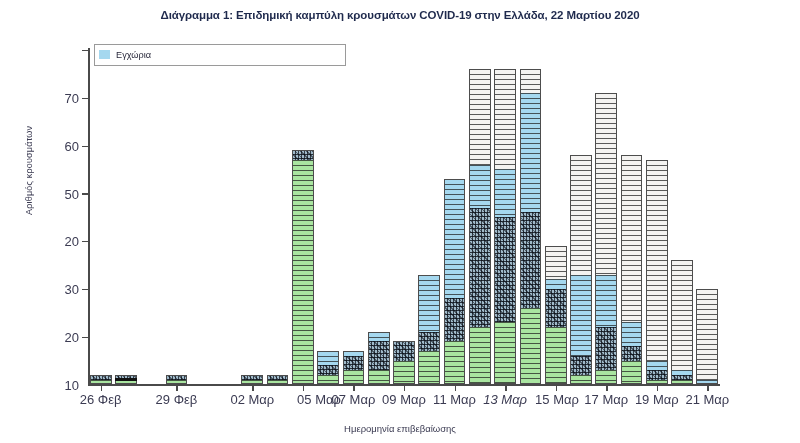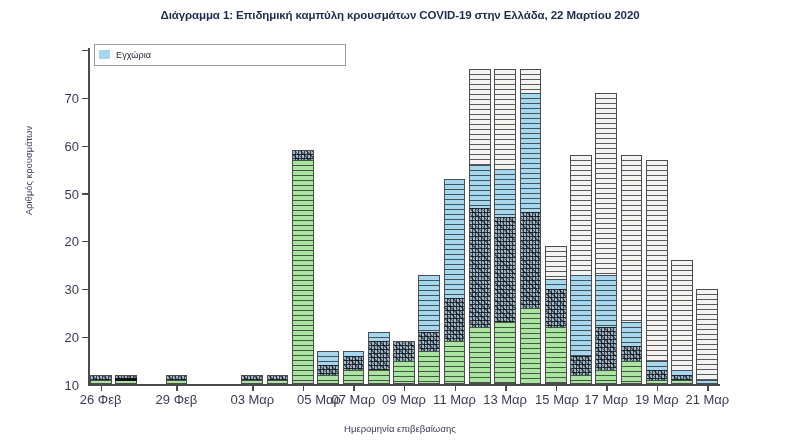--- a/index.html
+++ b/index.html
@@ -196,31 +196,31 @@
         <div class="y-tick-label" style="top: 49.7714px;">60</div>
         <div class="y-tick" style="top: 2px;"></div>
         <div class="y-tick-label" style="top: 2px;">70</div>
       </div>
     <div id="x-ticks">
         <div class="x-tick" style="left: 12.64px;"></div>
         <div class="x-tick-label" style="left: 12.64px;">26 Φεβ</div>
         <div class="x-tick" style="left: 88.48px;"></div>
         <div class="x-tick-label" style="left: 88.48px;">29 Φεβ</div>
         <div class="x-tick" style="left: 164.32px;"></div>
-        <div class="x-tick-label" style="left: 164.32px;">03 Μαρ</div>
+        <div class="x-tick-label" style="left: 164.32px;">02 Μαρ</div>
         <div class="x-tick" style="left: 214.88px;"></div>
         <div class="x-tick-label" style="left: 231px;">05 Μαρ</div>
         <div class="x-tick" style="left: 265.44px;"></div>
         <div class="x-tick-label" style="left: 265.44px;">07 Μαρ</div>
         <div class="x-tick" style="left: 316px;"></div>
         <div class="x-tick-label" style="left: 316px;">09 Μαρ</div>
         <div class="x-tick" style="left: 366.56px;"></div>
         <div class="x-tick-label" style="left: 366.56px;">11 Μαρ</div>
         <div class="x-tick" style="left: 417.12px;"></div>
-        <div class="x-tick-label" style="left: 417.12px;">13 Μαρ</div>
+        <div class="x-tick-label" style="left: 417.12px; font-style: italic;">13 Μαρ</div>
         <div class="x-tick" style="left: 467.68px;"></div>
         <div class="x-tick-label" style="left: 469px;">15 Μαρ</div>
         <div class="x-tick" style="left: 518.24px;"></div>
         <div class="x-tick-label" style="left: 518.24px;">17 Μαρ</div>
         <div class="x-tick" style="left: 568.8px;"></div>
         <div class="x-tick-label" style="left: 568.8px;">19 Μαρ</div>
         <div class="x-tick" style="left: 619.36px;"></div>
         <div class="x-tick-label" style="left: 619.36px;">21 Μαρ</div>
       </div>
     <div id="bars">

